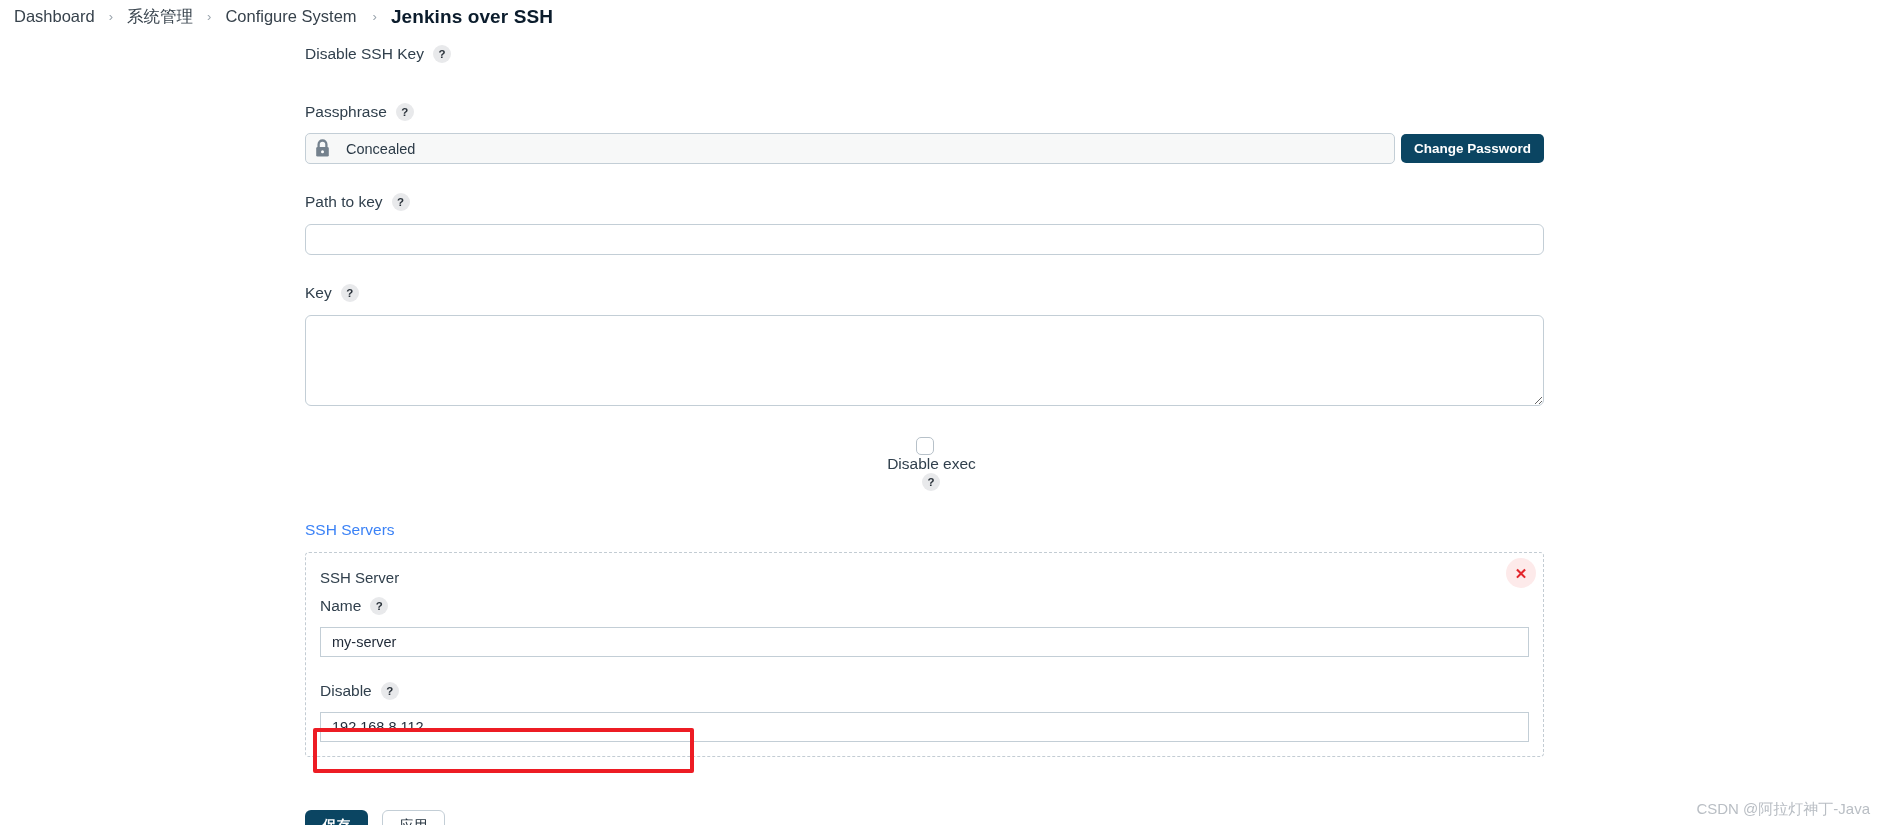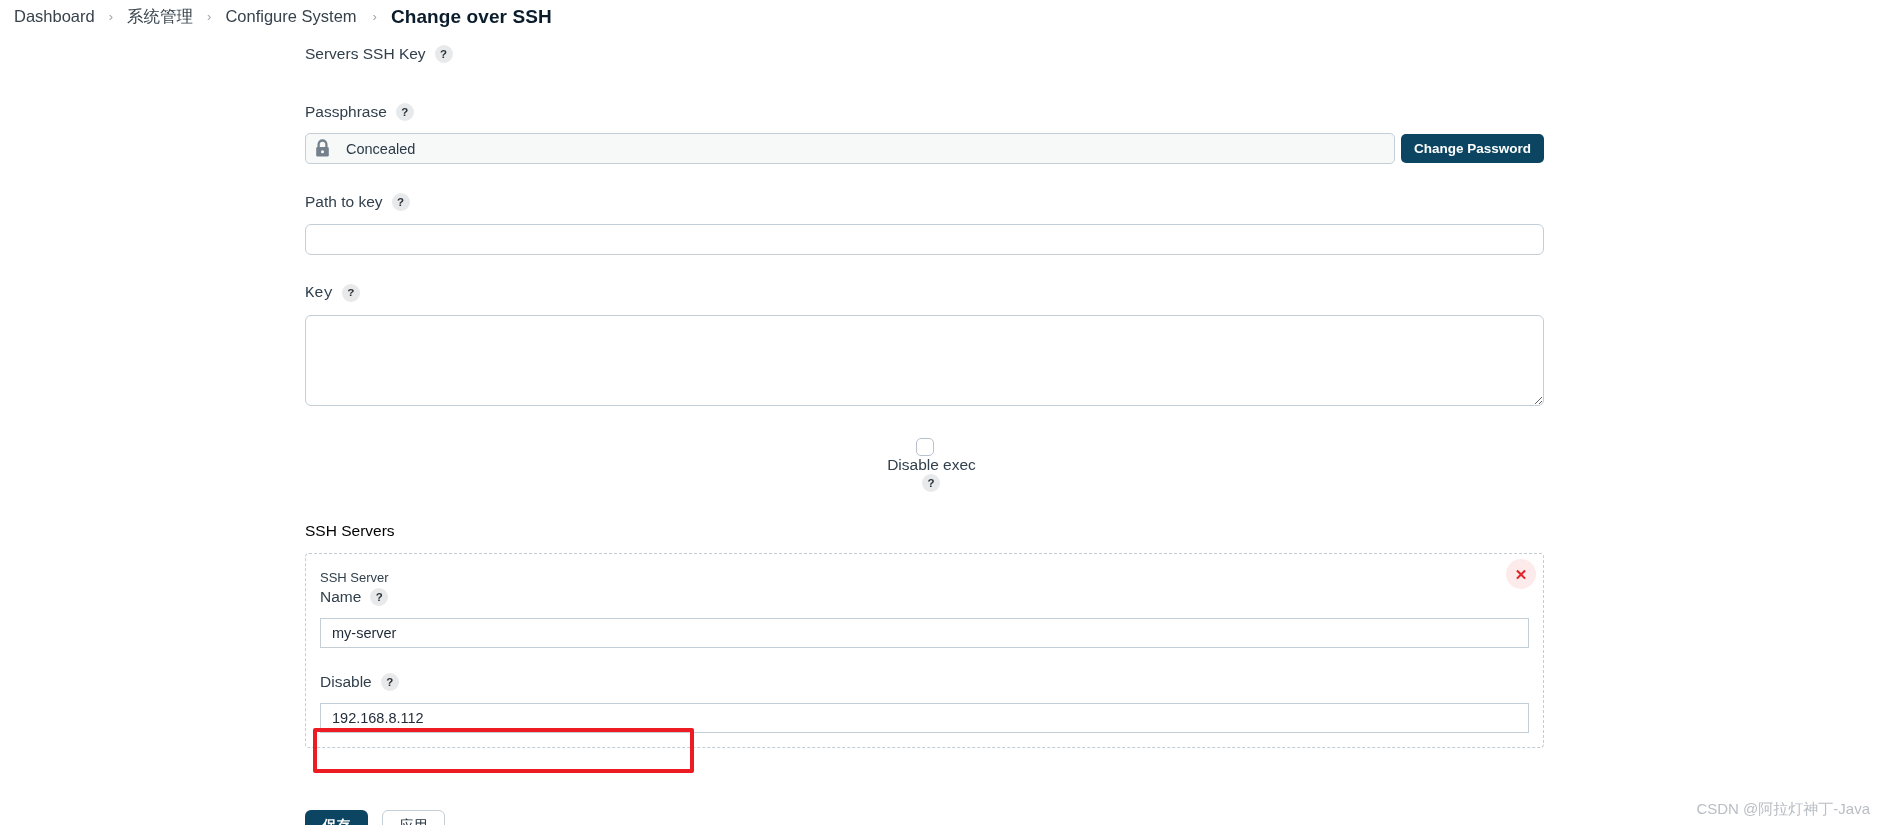--- a/index.html
+++ b/index.html
@@ -127,32 +127,32 @@
     flex: none;
   }
   .check-label {
     margin-left: 14px;
     font-size: 15.5px;
     color: #31404d;
   }
 
   
   .servers-label {
-    font-size: 15.5px; color: #000000;
+    font-size: 15.5px; color: #3b82f6;
   }
   .server-card {
     position: relative;
     border: 1.7px dashed #c3ccd3;
     border-radius: 4px;
     padding: 16px 14px 14px 14px;
     width: 1239px;
   }
   .server-title {
-    font-size: 13px; color: #31404d;
-    margin-bottom: 2px;
+    font-size: 15px; color: #31404d;
+    margin-bottom: 10px;
   }
   .delete-btn {
     position: absolute;
     top: 5px; right: 7px;
     width: 30px; height: 30px;
     border-radius: 50%;
     background: #fdeaea;
     border: none;
     display: flex; align-items: center; justify-content: center;
     cursor: pointer;
@@ -226,28 +226,28 @@
 </head>
 <body>
 
 <div class="breadcrumb">
   <span class="crumb">Dashboard</span>
   <span class="crumb-sep">›</span>
   <span class="crumb">系统管理</span>
   <span class="crumb-sep">›</span>
   <span class="crumb">Configure System</span>
   <span class="crumb-sep wide">›</span>
-  <span class="crumb last">Change over SSH</span>
+  <span class="crumb last">Jenkins over SSH</span>
 </div>
 
 <div class="form-wrap">
 
   <div class="field" style="margin-bottom:38px;">
     <div class="label-row">
-      <span class="label-text">Servers SSH Key</span>
+      <span class="label-text">Disable SSH Key</span>
       <span class="help">?</span>
     </div>
   </div>
 
   <div class="field" style="margin-bottom:28px;">
     <div class="label-row" style="margin-bottom:11px;">
       <span class="label-text">Passphrase</span>
       <span class="help">?</span>
     </div>
     <div class="pass-row">
@@ -266,21 +266,21 @@
   </div>
 
   <div class="field" style="margin-bottom:28px;">
     <div class="label-row" style="margin-bottom:12px;">
       <span class="label-text">Path to key</span>
       <span class="help">?</span>
     </div>
     <input class="input" type="text" value="" style="">
   </div>
 
-  <div class="field" style="margin-bottom:27px;font-family:Liberation Mono, monospace;">
+  <div class="field" style="margin-bottom:27px;">
     <div class="label-row" style="margin-bottom:12px;">
       <span class="label-text">Key</span>
       <span class="help">?</span>
     </div>
     <textarea class="textarea" style=""></textarea>
   </div>
 
   <div class="field check-row" style="margin-bottom:30px;flex-direction:column;">
     <div class="checkbox"></div>
     <span class="check-label">Disable exec</span>

